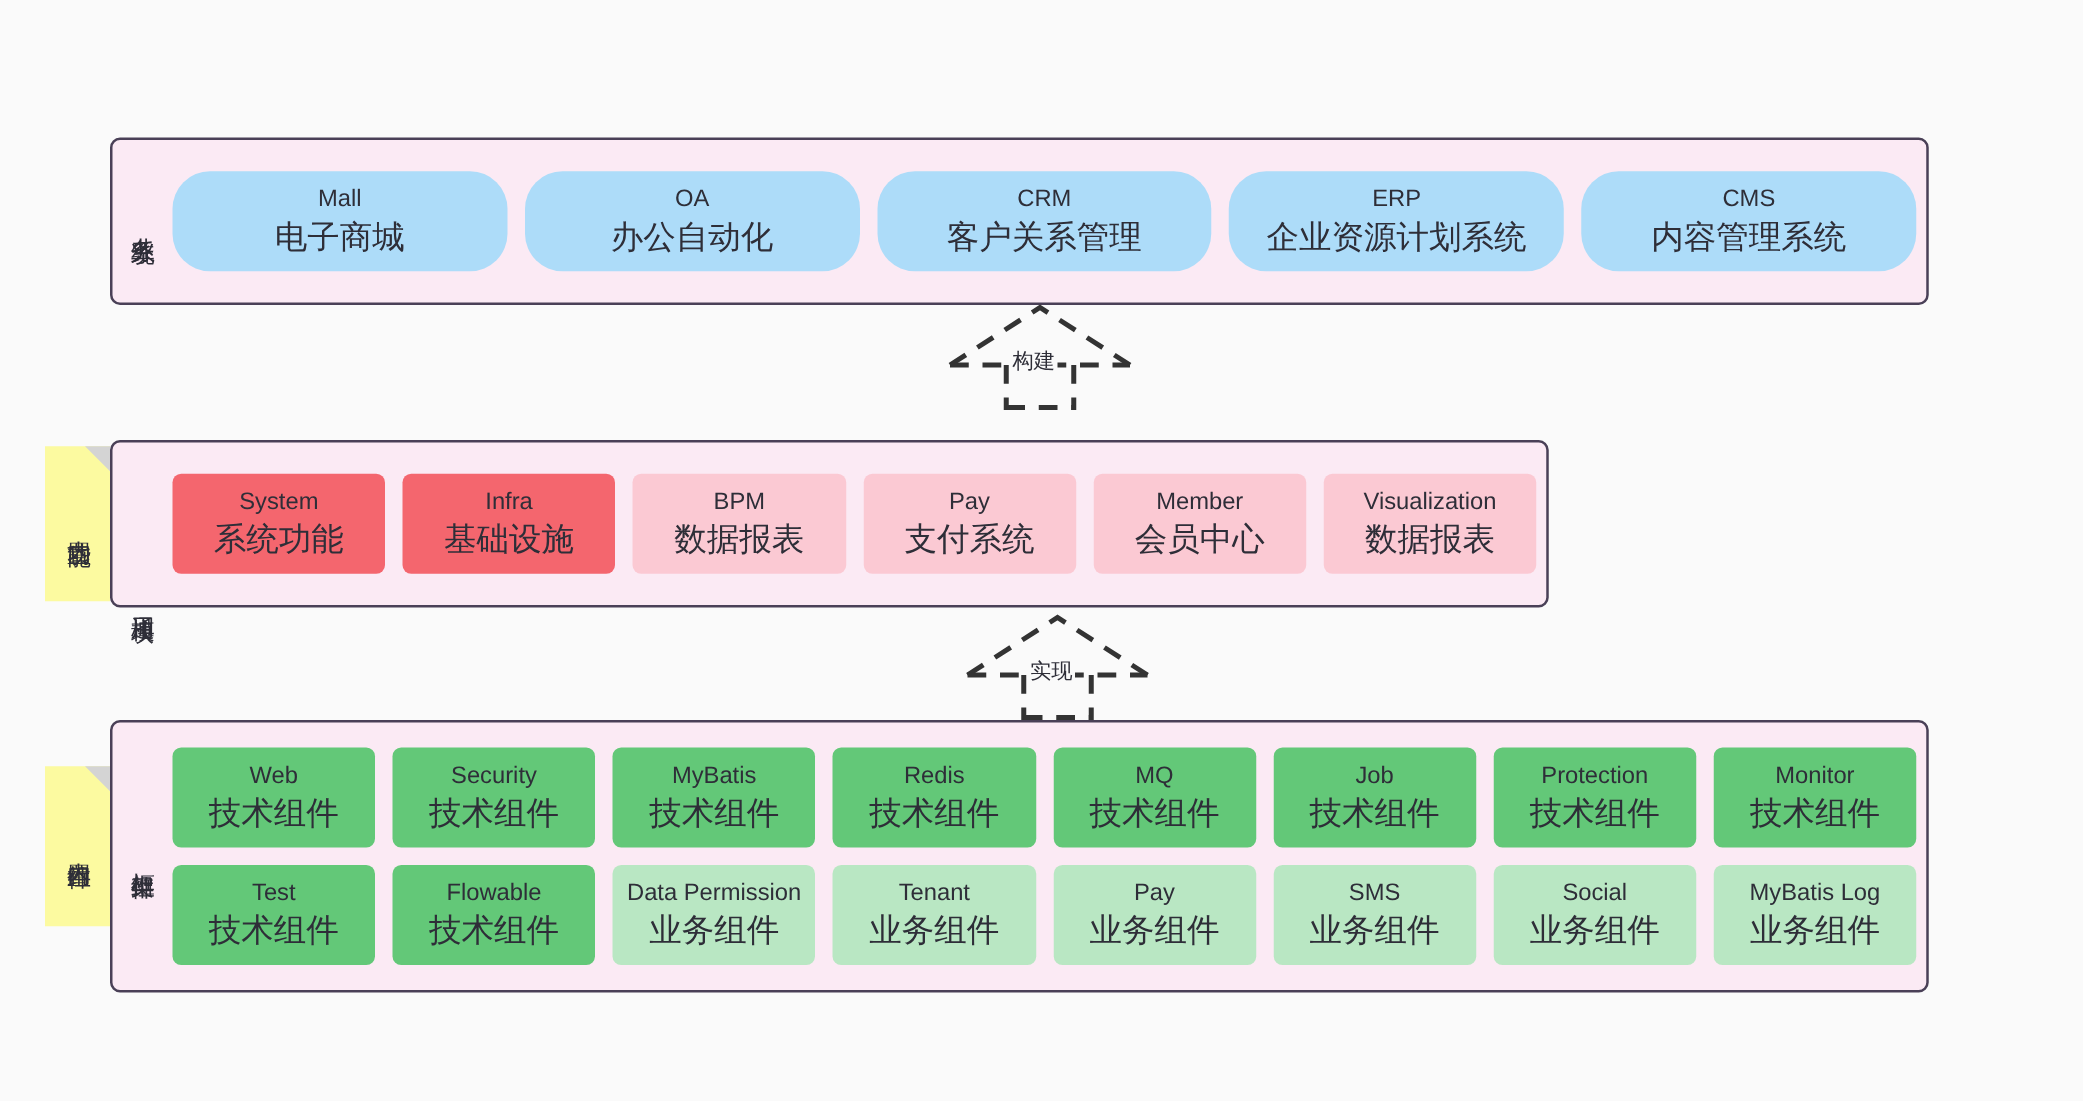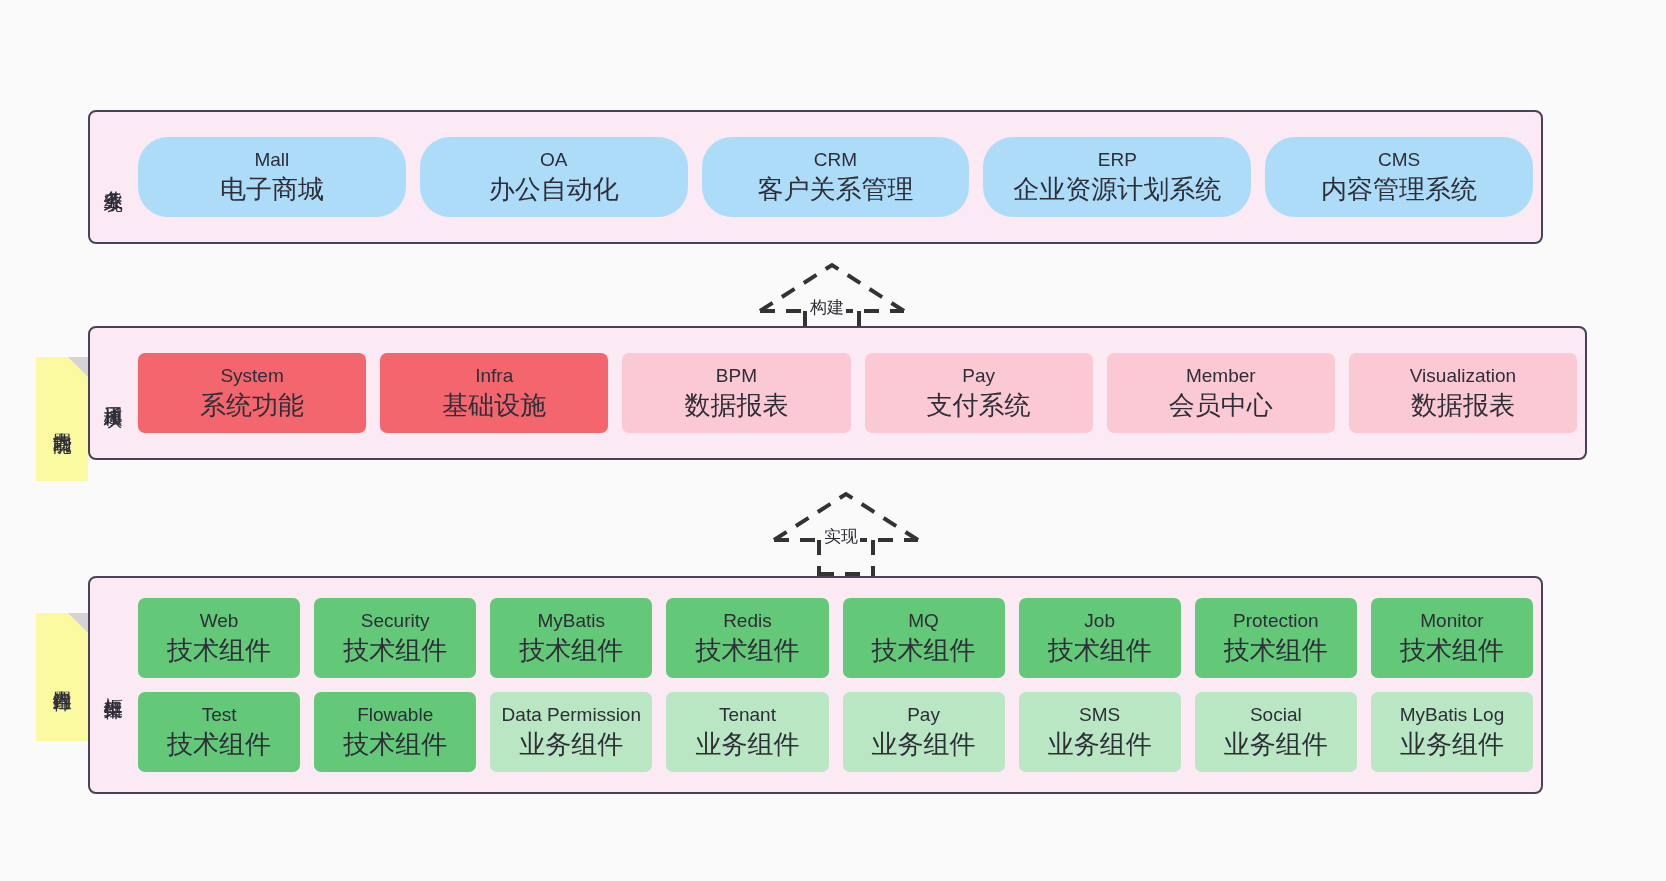--- a/index.html
+++ b/index.html
@@ -84,21 +84,21 @@
   .card-pink   { background: #fbc9d3; }
   .card-green  { background: #63c878; }
   .card-lgreen { background: #b9e7c3; }
 
   
   #layer-business { left: 88px; top: 110px; width: 1455px; height: 134px; }
   #layer-business .layer-body { height: 100%; align-items: center; padding-left: 2px; }
   #layer-business .card { height: 80px; border-radius: 30px; }
 
   
-  #layer-common { left: 88px; top: 326px; width: 1499px; height: 134px; }
+  #layer-common { left: 88px; top: 352px; width: 1151px; height: 134px; align-items: flex-end; }
   #layer-common .layer-body { height: 100%; align-items: center; padding-left: 2px; }
   #layer-common .card { height: 80px; }
 
   
   #layer-framework { left: 88px; top: 576px; width: 1455px; height: 218px; }
   #layer-framework .layer-body { height: 100%; padding-left: 2px; }
   #layer-framework .card { height: 80px; }
 
   
   .tag {
@@ -130,21 +130,21 @@
   .arrow { position: absolute; }
   .arrow svg { display: block; overflow: visible; }
   .arrow-label {
     position: absolute;
     font-size: 17px;
     color: #2e2e38;
     background: #fafafa;
     padding: 0 2px;
     white-space: nowrap;
   }
-  #arrow-build    { left: 752px; top: 261px; width: 160px; height: 86px; }
+  #arrow-build    { left: 752px; top: 242px; width: 160px; height: 86px; }
   #arrow-build .arrow-label   { left: 56px; top: 35px; }
   #arrow-implement{ left: 766px; top: 490px; width: 160px; height: 86px; }
   #arrow-implement .arrow-label { left: 56px; top: 35px; text-align: right; }
 </style>
 </head>
 <body>
 
 <div class="canvas">
 
   <div class="layer" id="layer-business">

